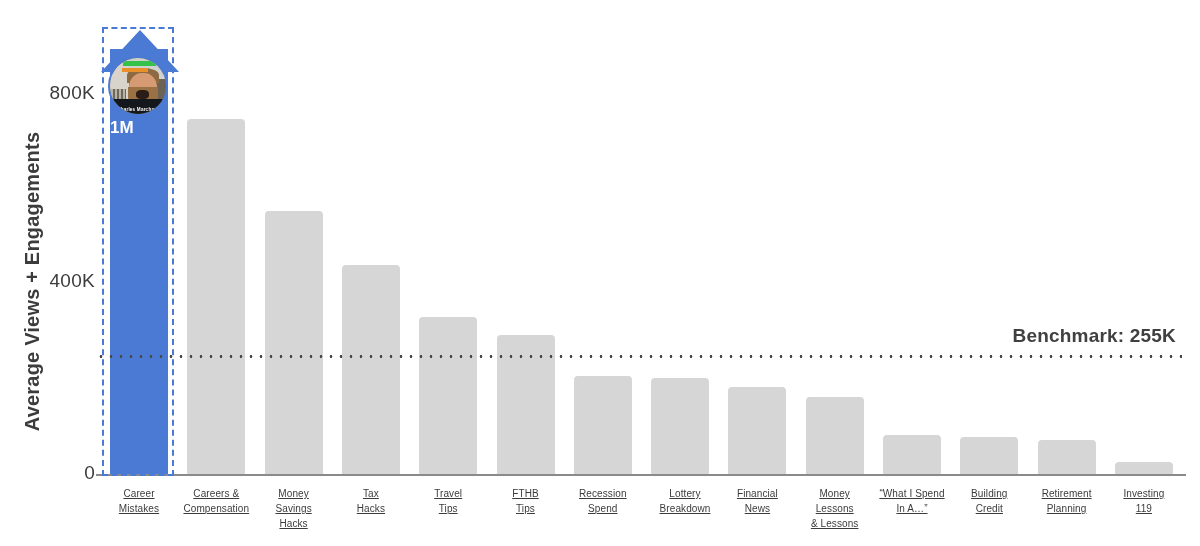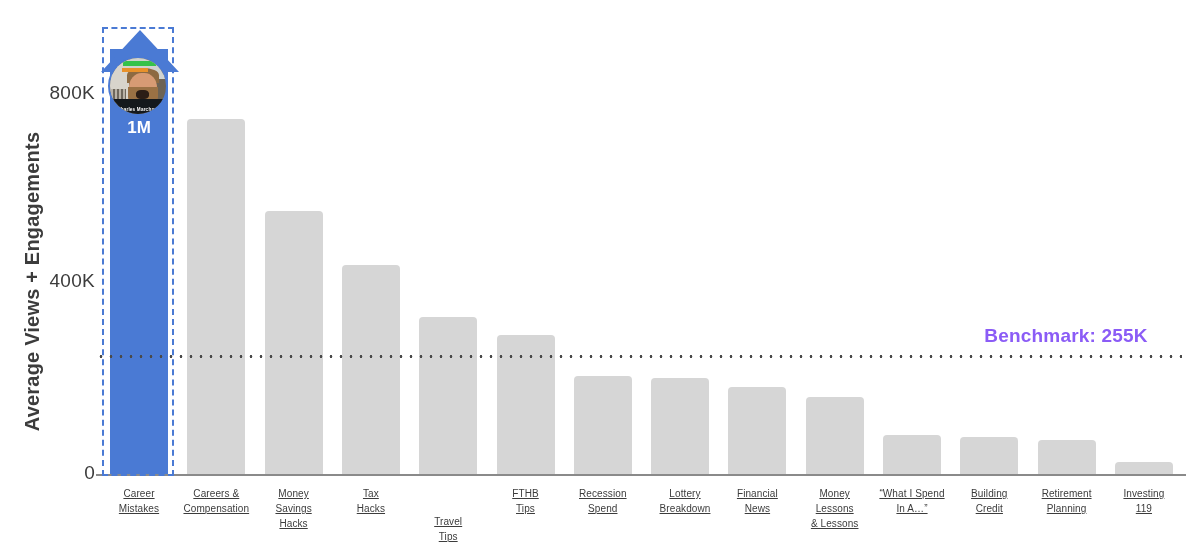--- a/index.html
+++ b/index.html
@@ -45,21 +45,21 @@
   .bar{
     position:absolute;
     background:#d6d6d6;
     border-radius:4px 4px 0 0;
   }
   .bar.highlight{background:#4a7ad4;border-radius:0;}
 
   .bar-value{
     position:absolute;
     font-size:17px;font-weight:bold;color:#ffffff;
-    text-align:center;white-space:nowrap;
+    white-space:nowrap;
   }
 
   
   .cat-label{
     position:absolute;
     top:486px;
     font-size:10px;line-height:15px;
     color:#3c3c3c;text-align:center;
     letter-spacing:.1px;
     text-decoration:underline;
@@ -74,22 +74,22 @@
     background-repeat:repeat-x;
     background-position:0 center;
   }
   .benchmark-arrow{
     position:absolute;left:1080px;top:348px;
     width:0;height:0;
   }
   .benchmark-label{
     position:absolute;
     left:860px;top:325px;width:220px;
-    text-align:center;
-    font-size:19px;font-weight:bold;color:#8b5cf6;
+    text-align:right;
+    font-size:19px;font-weight:bold;color:#404040;
     white-space:nowrap;letter-spacing:.2px;
   }
 
   
   .select-box{
     position:absolute;
     left:6px;top:27px;width:72px;height:449px;
     border:2.5px dashed #4a7ad4;
     box-sizing:border-box;
     background:transparent;
@@ -190,21 +190,21 @@
         </div>
         <div class="cat-label" style="left: 152.6px; width: 90px;">
           <div>Money</div>
           <div>Savings</div>
           <div>Hacks</div>
         </div>
         <div class="cat-label" style="left: 229.9px; width: 90px;">
           <div>Tax</div>
           <div>Hacks</div>
         </div>
-        <div class="cat-label" style="left: 307.2px; width: 90px; margin-top: 28px;">
+        <div class="cat-label" style="left: 307.2px; width: 90px;">
           <div>Travel</div>
           <div>Tips</div>
         </div>
         <div class="cat-label" style="left: 384.5px; width: 90px;">
           <div>FTHB</div>
           <div>Tips</div>
         </div>
         <div class="cat-label" style="left: 461.8px; width: 90px;">
           <div>Recession</div>
           <div>Spend</div>

